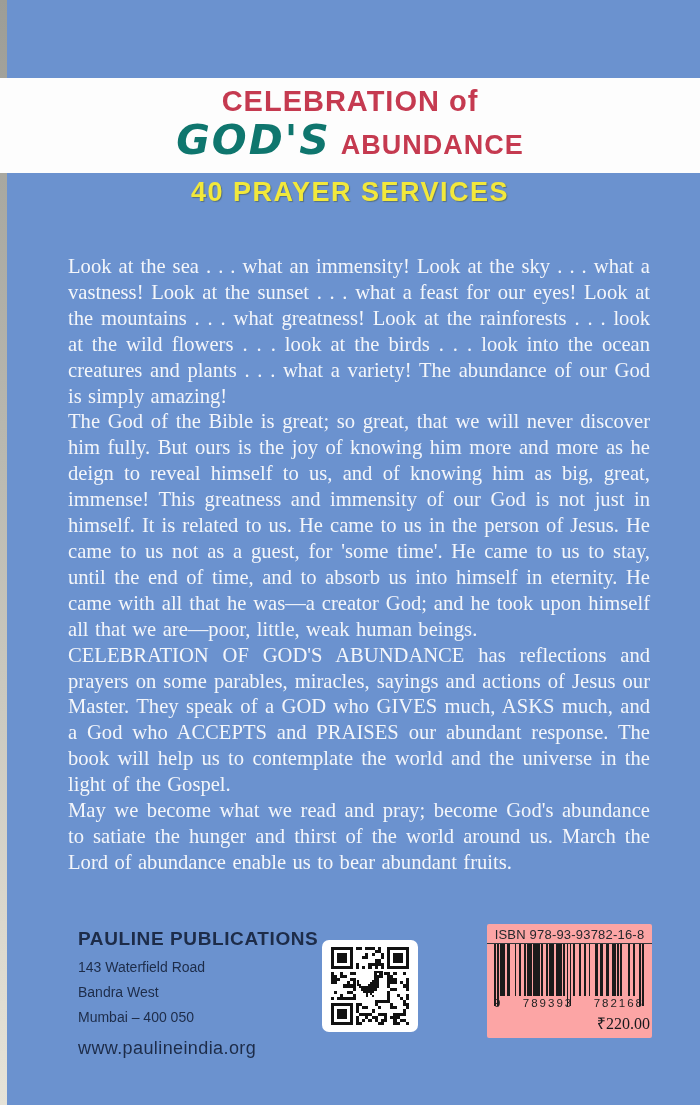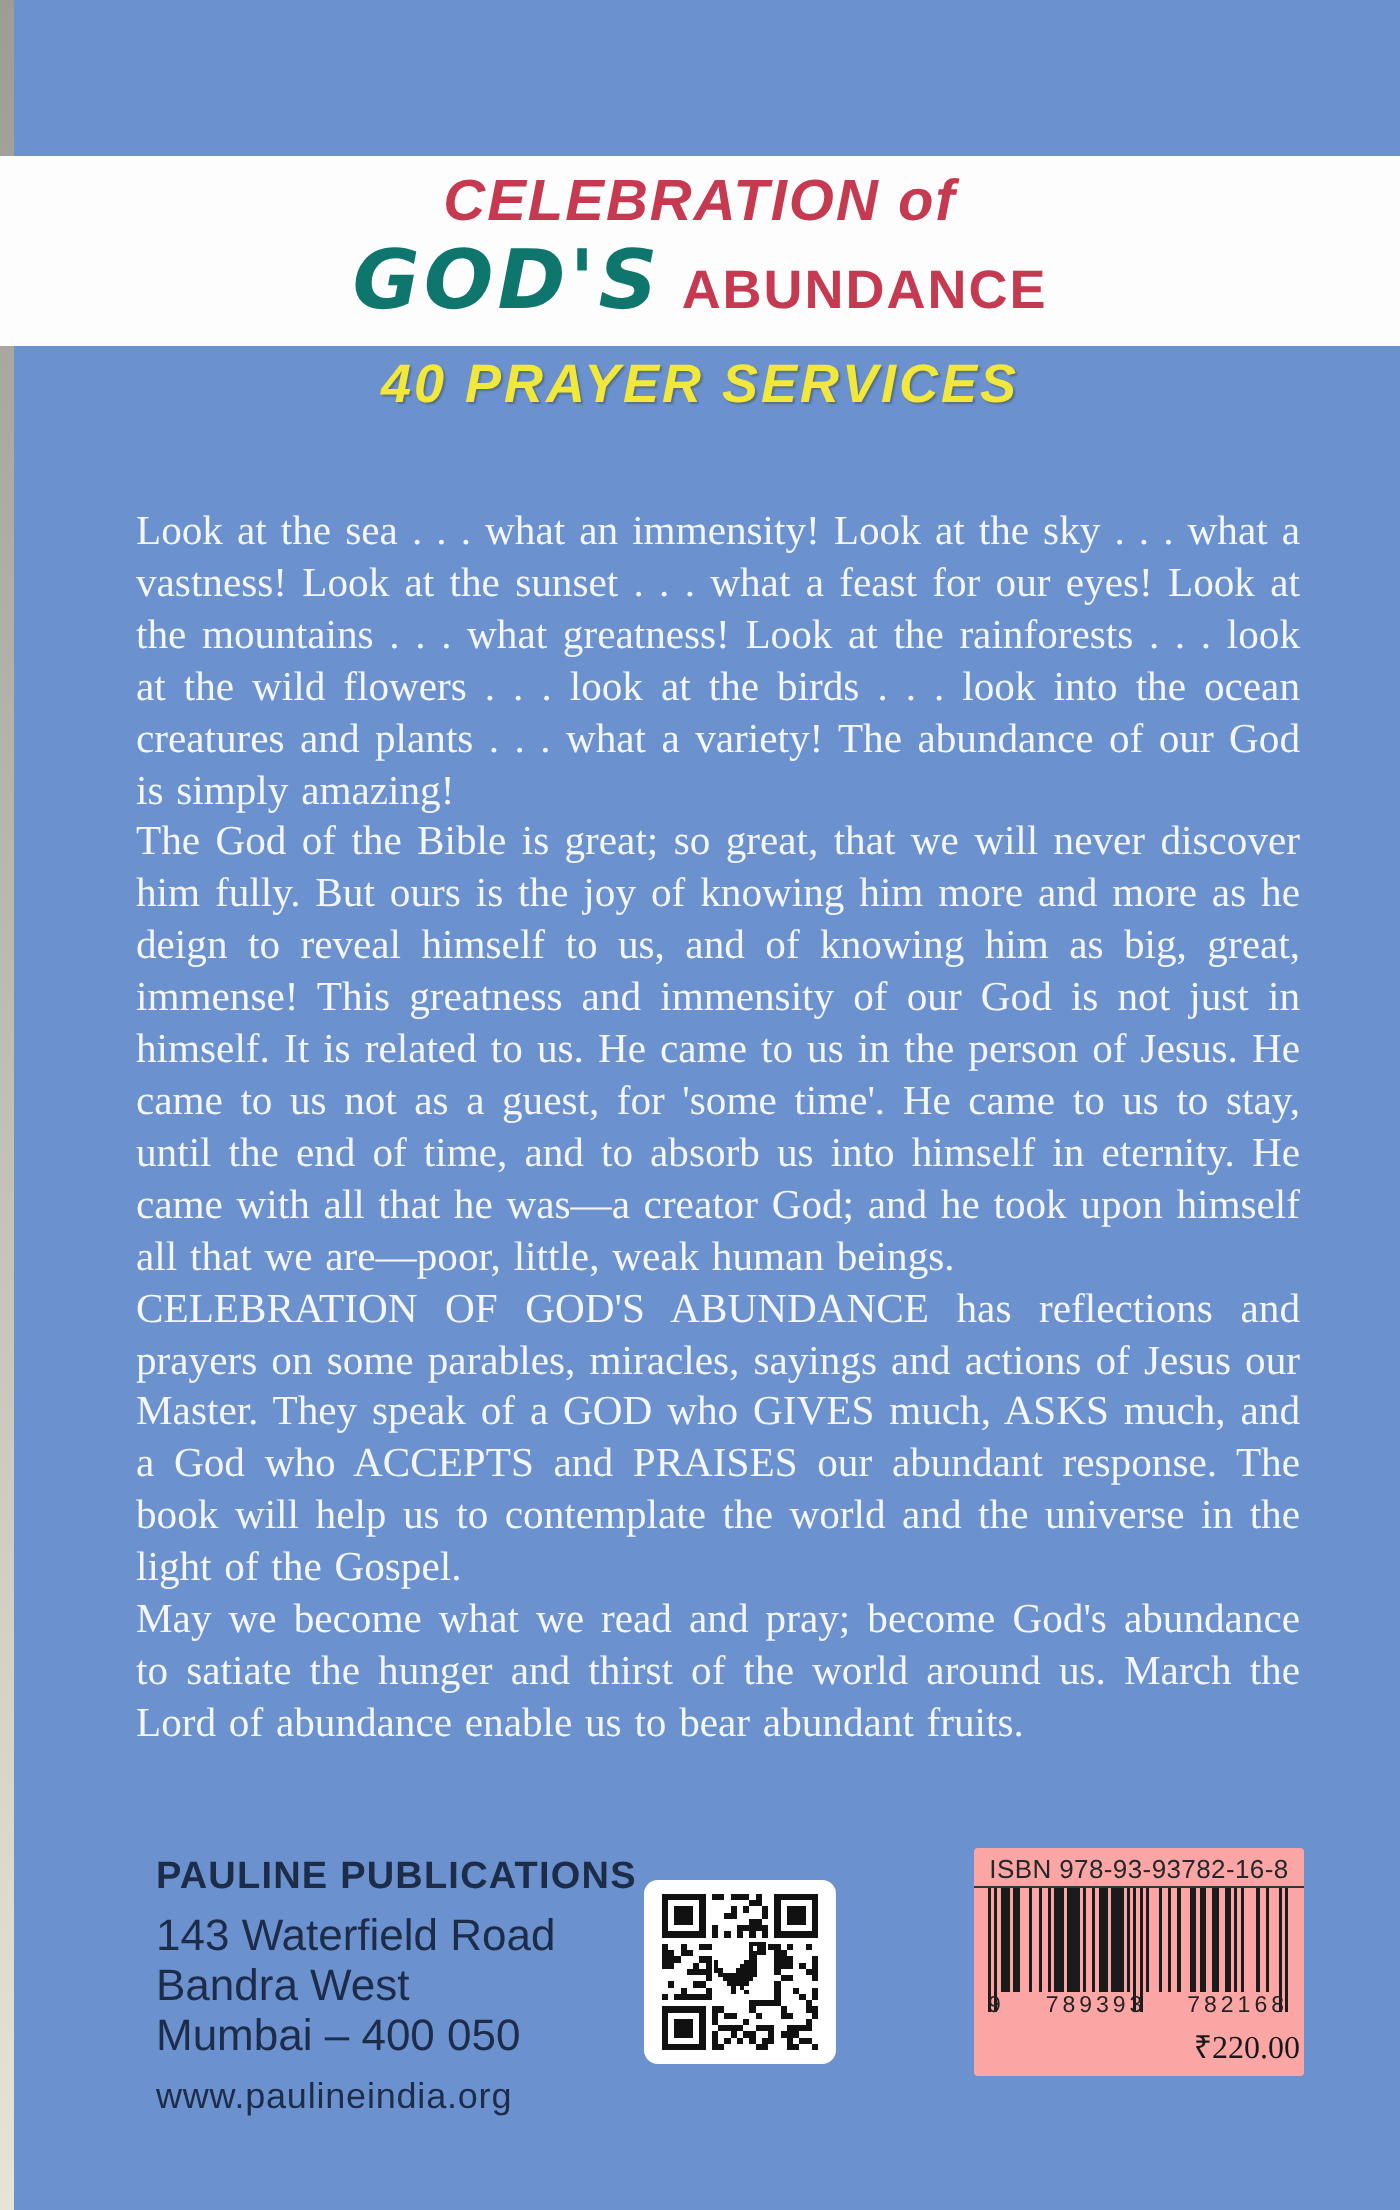--- a/index.html
+++ b/index.html
@@ -13,54 +13,53 @@
     background:linear-gradient(#9d9d96,#b9b8af 40%,#dcd9ce 85%,#e6e3d8);
   }
   .title-band{
     position:absolute; left:0; top:78px; width:100%; height:95px;
     background:#fdfdfd; text-align:center;
   }
   .title-line1{
     margin-top:7px;
     font-size:29px; font-weight:700; letter-spacing:1px;
     color:#c53a50;
-    font-style:italic;
   }
   .title-line2{ margin-top:-2px; line-height:48px; white-space:nowrap;}
   .gods-word{
     font-family:"DejaVu Sans",sans-serif;
     font-size:41px; font-weight:800; font-style:italic;
     color:#0f766e; letter-spacing:2px; margin-right:10px;
   }
   .abundance-word{
     font-size:27px; font-weight:700; color:#c53a50; letter-spacing:1px;
   }
   .subtitle{
     position:absolute; left:0; top:177px; width:100%;
     text-align:center;
-    font-size:27px; font-weight:700; font-style:italic;
+    font-size:27px; font-weight:700; 
     color:#f2e83b; letter-spacing:1.5px;
     text-shadow:1px 1px 1px rgba(60,70,40,.45);
   }
   .blurb{
     position:absolute; left:68px; top:254px; width:582px;
     color:#f4f6fa;
     font-family:"Liberation Serif",serif;
     font-size:20.6px; line-height:25.9px;
     text-align:justify; word-spacing:.06em;
   }
   .blurb p{ margin:0; }
   .publisher-block{
     position:absolute; left:78px; top:928px;
     color:#1d2c49;
   }
   .publisher-name{
     font-size:19px; font-weight:700; letter-spacing:.6px; margin-bottom:5px;
   }
-  .address-line{ font-size:22px; line-height:25px; }
+  .address-line{ font-size:14px; line-height:25px; }
   .website-text{ font-size:18px; margin-top:8px; letter-spacing:.4px; }
   .qr-box{
     position:absolute; left:322px; top:940px; width:96px; height:92px;
     background:#fff; border-radius:7px;
     display:flex; align-items:center; justify-content:center;
   }
   .barcode-panel{
     position:absolute; left:487px; top:924px; width:165px; height:114px;
     background:#fca5a5; border-radius:2px;
   }

